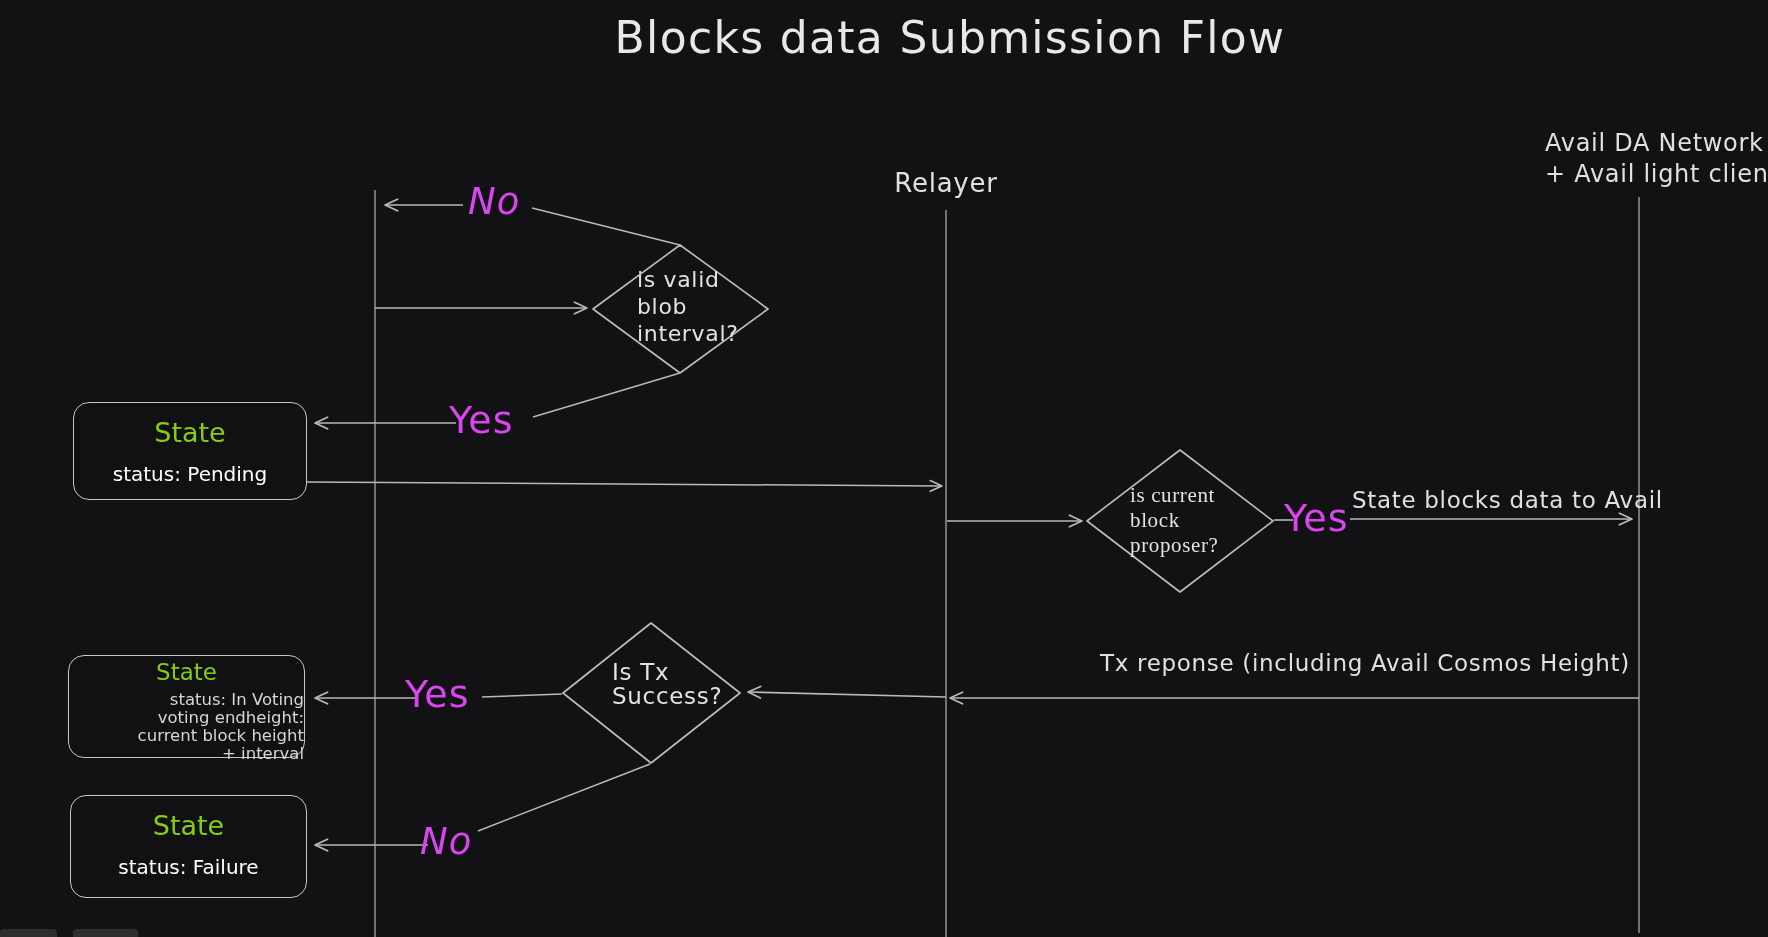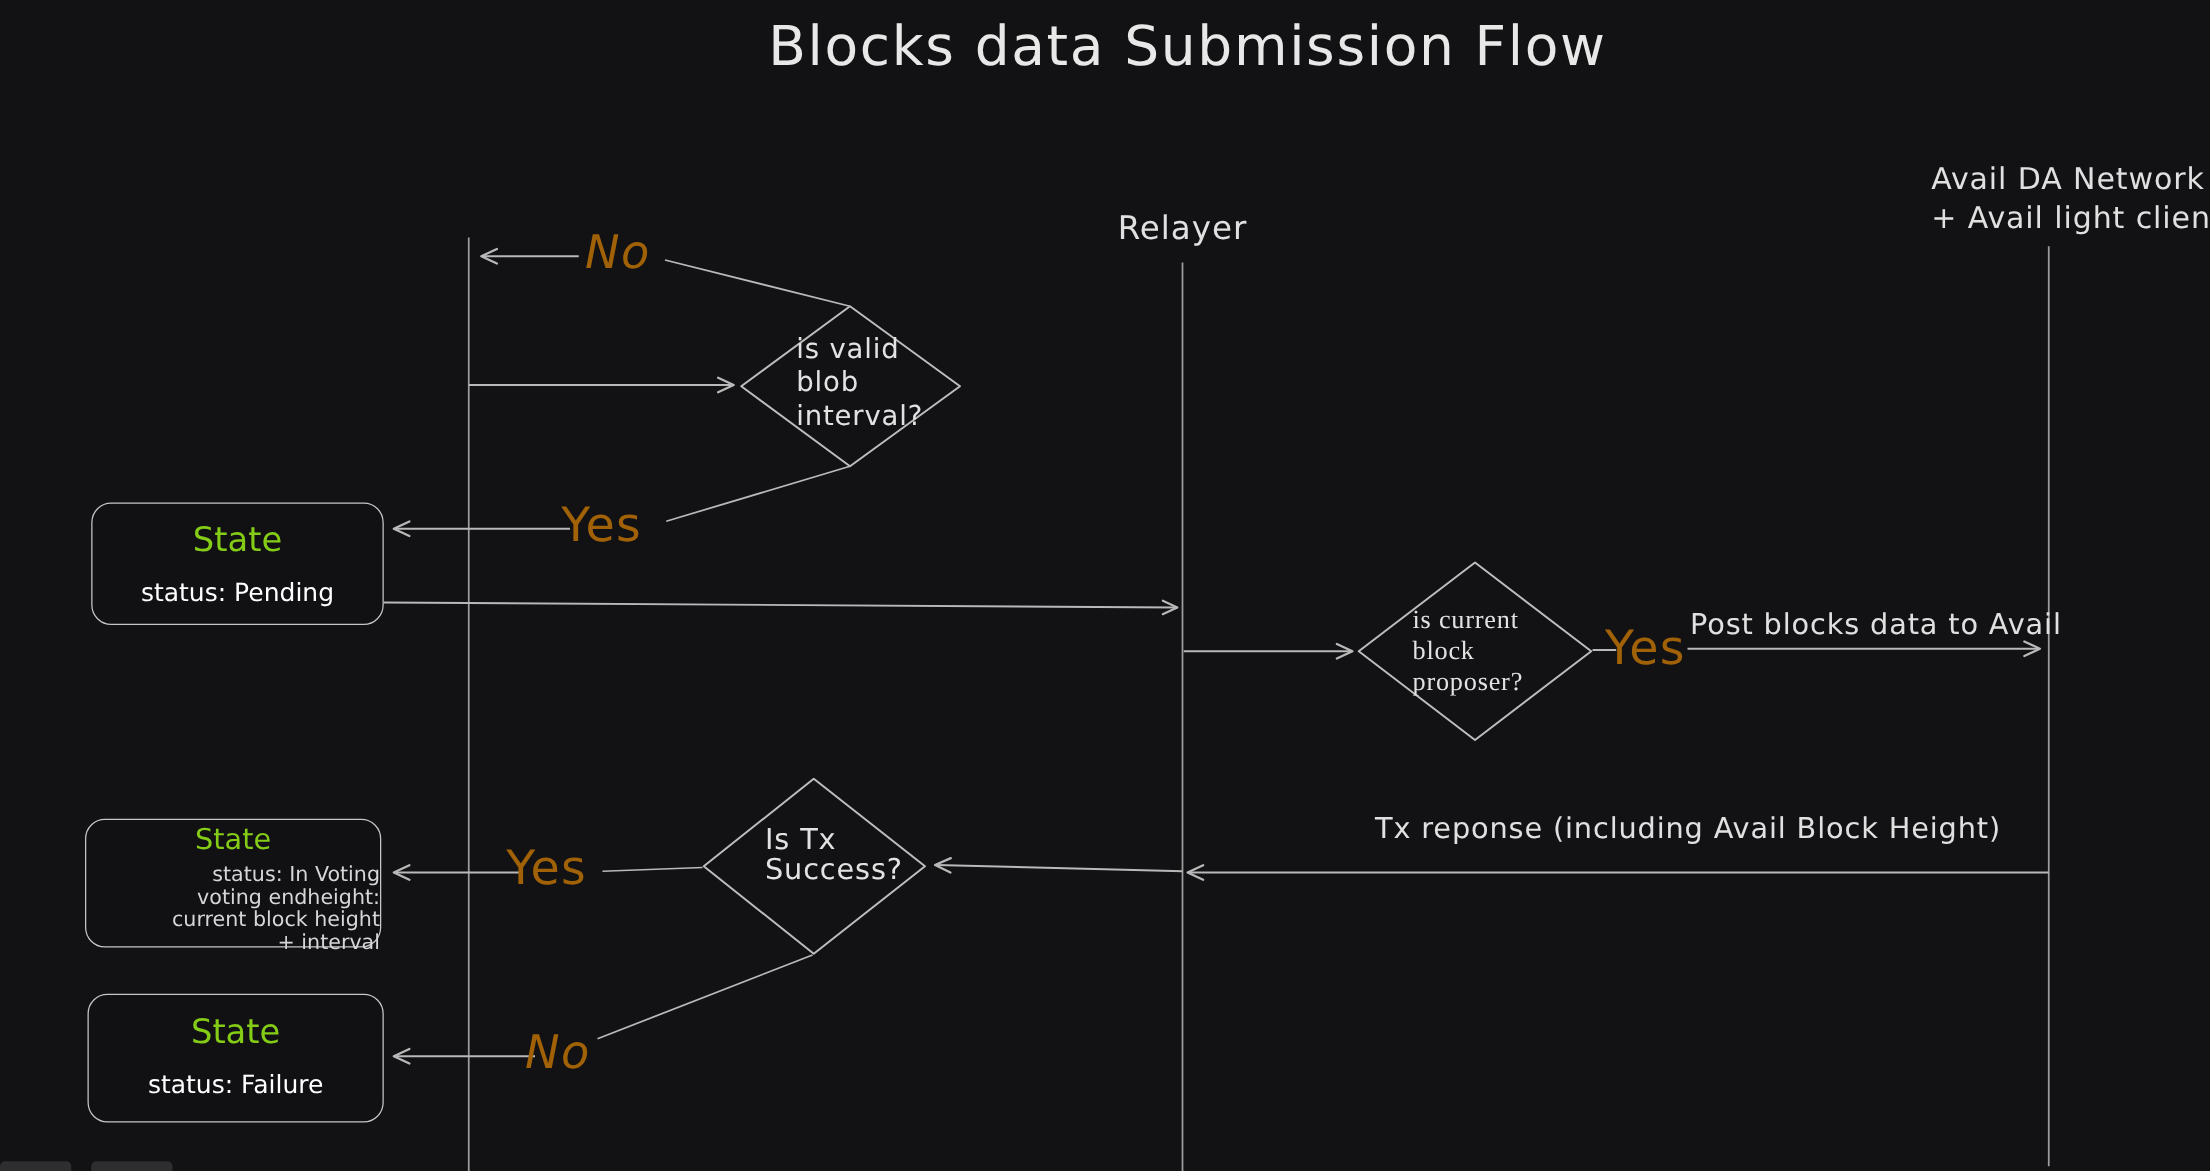--- a/index.html
+++ b/index.html
@@ -7,21 +7,21 @@
     position:relative;width:1768px;height:937px;overflow:hidden;
     background:#121214;
     font-family:"DejaVu Sans", sans-serif;
     color:#dedede;
   }
   #wires{position:absolute;inset:0;width:1768px;height:937px;}
   .txt{position:absolute;letter-spacing:.03em;}
   .title{font-size:44px;text-align:center;color:#e8e8e8;}
   .lane-label{font-size:26px;color:#e0e0e0;white-space:nowrap;}
   .center{text-align:center;}
-  .yn{font-size:37px;font-style:italic;color:#a16207;white-space:nowrap;}
+  .yn{font-size:37px;font-style:italic;color:#d946ef;white-space:nowrap;}
   .state-box{
     position:absolute;border:1.6px solid #c6c6c6;border-radius:16px;
     background:rgba(18,18,20,.4);box-sizing:border-box;text-align:center;
   }
   .state-title{font-size:27px;color:#84cc16;margin-top:14px;text-align:center;}
   .state-title.sm{font-size:23px;margin-top:3px;}
   .state-sub{font-size:20px;color:#ffffff;margin-top:14px;}
   .state-lines{font-size:16.5px;line-height:18px;text-align:right;margin:6px 0 0 32px;color:#d6d6d6;}
   .dtext{line-height:27px;font-size:22px;color:#e2e2e2;}
   .dtext.d2{line-height:25px;font-size:21px;font-family:Liberation Serif, serif;}
@@ -88,22 +88,22 @@
     <div>Is Tx</div>
     <div>Success?</div>
   </div>
 
   <div class="txt yn" style="left:468px;top:180px;">No</div>
   <div class="txt yn" style="left:449px;top:398px;font-style:normal;font-size:38px;">Yes</div>
   <div class="txt yn" style="left:1284px;top:496px;font-style:normal;font-size:38px;">Yes</div>
   <div class="txt yn" style="left:405px;top:672px;font-style:normal;font-size:38px;">Yes</div>
   <div class="txt yn" style="left:420px;top:820px;">No</div>
 
-  <div class="txt edge-label" style="left:1352px;top:487px;">Post blocks data to Avail</div>
-  <div class="txt edge-label center" style="left:1100px;top:650px;width:450px;">Tx reponse (including Avail Block Height)</div>
+  <div class="txt edge-label" style="left:1352px;top:487px;">State blocks data to Avail</div>
+  <div class="txt edge-label center" style="left:1100px;top:650px;width:450px;">Tx reponse (including Avail Cosmos Height)</div>
 
   <div class="state-box" style="left:73px;top:402px;width:234px;height:98px;">
     <div class="state-title">State</div>
     <div class="state-sub">status: Pending</div>
   </div>
 
   <div class="state-box" style="left:68px;top:655px;width:237px;height:103px;">
     <div class="state-title sm">State</div>
     <div class="state-lines">
       <div>status: In Voting</div>

